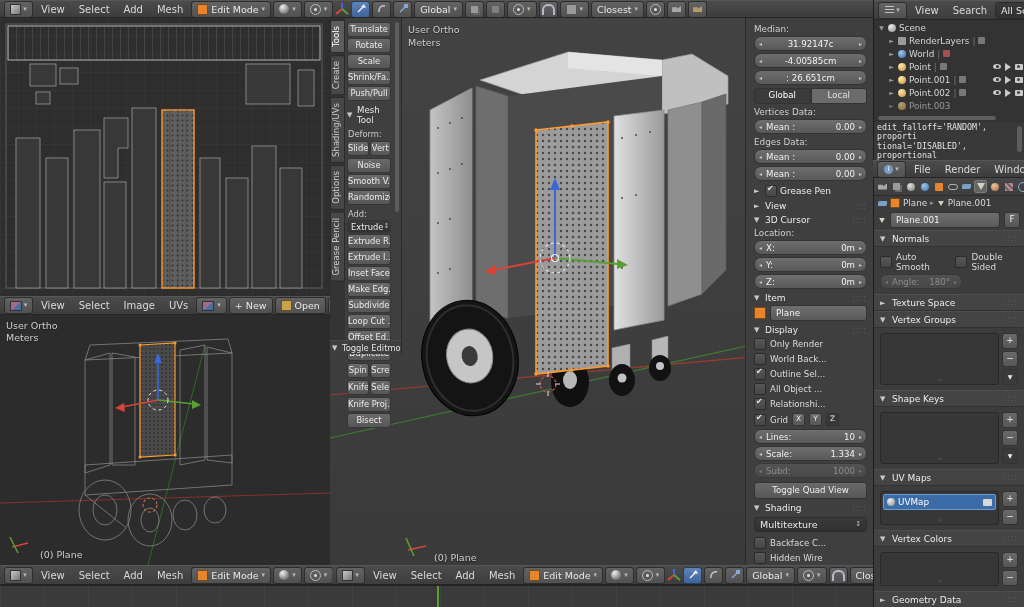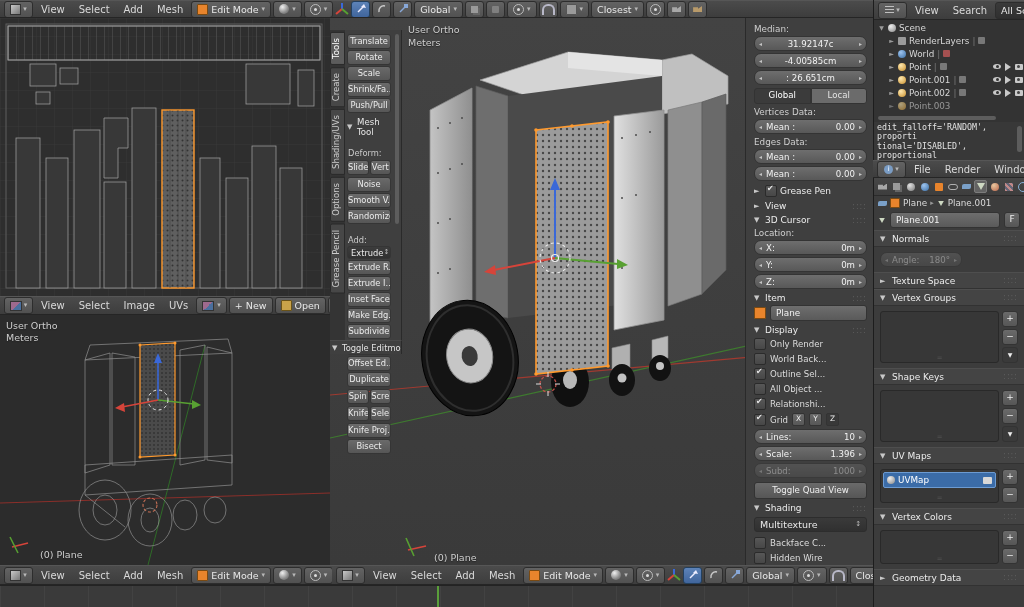--- a/index.html
+++ b/index.html
@@ -32,34 +32,34 @@
   .iuv{width:10px;height:8px;background:linear-gradient(135deg,#9e6a8e 50%,#4a6f9e 50%);border:1px solid #333;}
   .iout{width:9px;height:8px;background:repeating-linear-gradient(#c0c0c0 0 1px,transparent 1px 3px);}
   .iinfo{width:9px;height:9px;border-radius:50%;background:#7a9cc4;color:#fff;font-size:7px;line-height:9px;text-align:center;}
   
   .uvarea{position:absolute;left:0;top:18px;width:330px;height:278px;background:#2e2e2e;border-right:1px solid #1f1f1f;}
   
   .lvp{position:absolute;left:0;top:315px;width:330px;height:250px;background:#2c2c2c;border-right:1px solid #1f1f1f;}
   .cvp{position:absolute;left:330px;top:18px;width:543px;height:547px;background:linear-gradient(#434343,#3a3a3a);}
   .ovl{position:absolute;font-size:9.5px;color:#cfcfcf;text-shadow:0 1px 1px #222;}
   
-  .tools{position:absolute;left:330px;top:30px;width:72px;height:322px;background:#3f3f3f;
+  .tools{position:absolute;left:330px;top:18px;width:72px;height:322px;background:#3f3f3f;
          border-right:1px solid #2a2a2a;box-sizing:border-box;}
   .vtabs{position:absolute;left:0;top:0;bottom:0;width:15px;background:#343434;display:flex;flex-direction:column;gap:2px;padding-top:2px;box-sizing:border-box;}
   .vtab{writing-mode:vertical-rl;transform:rotate(180deg);font-size:8.5px;color:#cccccc;background:#474747;
         border:1px solid #2a2a2a;padding:5px 0;border-radius:0 2px 2px 0;text-align:center;}
   .vtab.active{background:#5c5c5c;color:#fff;}
   .tcol{position:absolute;left:17px;top:3px;width:44px;}
   .tbtn{height:13px;line-height:12px;margin:1px 0;background:linear-gradient(#6a6a6a,#565656);
         border:1px solid #353535;border-radius:3px;color:#ebebeb;font-size:8.3px;text-align:center;
         overflow:hidden;white-space:nowrap;}
   .tbtn.menu2{background:linear-gradient(#3c3c3c,#313131);display:flex;align-items:center;padding:0 3px;box-sizing:border-box;}
   .tpair{display:flex;gap:1px;}
   .tpair .tbtn{flex:1;}
-  .tlabel{font-size:8.3px;color:#c9c9c9;margin:11px 0 1px 1px;}
+  .tlabel{font-size:8.3px;color:#c9c9c9;margin:4px 0 1px 1px;}
   .thdr{font-size:8.6px;color:#e8e8e8;margin:4px 0 1px 0;display:flex;gap:2px;align-items:center;}
   .tsb{position:absolute;right:2px;top:4px;width:4px;height:190px;background:#5d5d5d;border-radius:2px;}
   .opbar{position:absolute;left:330px;top:340px;width:72px;height:14px;background:#3f3f3f;border-right:1px solid #2a2a2a;
          border-top:1px solid #4a4a4a;font-size:8.3px;color:#e2e2e2;display:flex;align-items:center;gap:2px;
          padding:0 2px;box-sizing:border-box;overflow:hidden;white-space:nowrap;}
   
   .np{position:absolute;left:745px;top:18px;width:128px;height:547px;background:#3f3f3f;border-left:1px solid #2a2a2a;
       box-sizing:border-box;padding:3px 6px 0 8px;font-size:8.8px;overflow:hidden;}
   .np .lab{color:#cfcfcf;margin:3px 0 1px 0;}
   .nf{height:13px;border-radius:7px;background:linear-gradient(#6e6e6e,#585858);border:1px solid #343434;
@@ -658,21 +658,21 @@
     </div>
     <div class="nf">
         <span class="na">◂</span>
         <span class="nfl">Lines:</span>
         <span class="nfv">10</span>
         <span class="na">▸</span>
       </div>
     <div class="nf">
         <span class="na">◂</span>
         <span class="nfl">Scale:</span>
-        <span class="nfv">1.396</span>
+        <span class="nfv">1.334</span>
         <span class="na">▸</span>
       </div>
     <div class="nf dis">
         <span class="na">◂</span>
         <span class="nfl">Subd:</span>
         <span class="nfv">1000</span>
         <span class="na">▸</span>
       </div>
     <div class="btnw">Toggle Quad View</div>
     <div class="phdr">
@@ -906,20 +906,26 @@
       <span class="tri-ic" style="transform:scale(.7)"></span>
       <div class="field">Plane.001</div>
       <div class="sq">F</div>
     </div>
     <div class="pph">
         <span class="tri">▼</span>
         <span>Normals</span>
         <span class="grip">::::</span>
       </div>
     <div class="pbody">
+      <div class="prow">
+        <span class="cb"></span>
+          <span>Auto Smooth</span>
+        <span class="cb" style="margin-left:10px"></span>
+          <span>Double Sided</span>
+      </div>
       <div class="nf dis" style="width:72px">
           <span class="na">◂</span>
           <span class="nfl">Angle:</span>
           <span class="nfv">180°</span>
           <span class="na">▸</span>
         </div>
     </div>
     <div class="pph">
         <span class="tri">►</span>
         <span>Texture Space</span>

